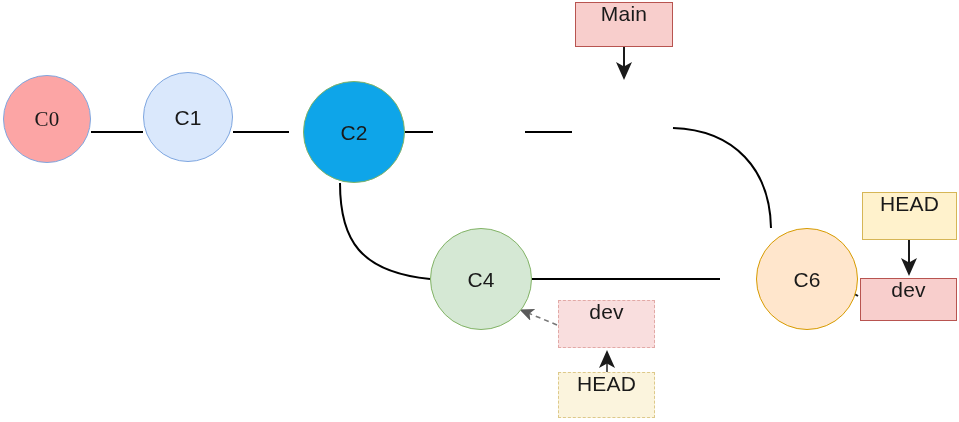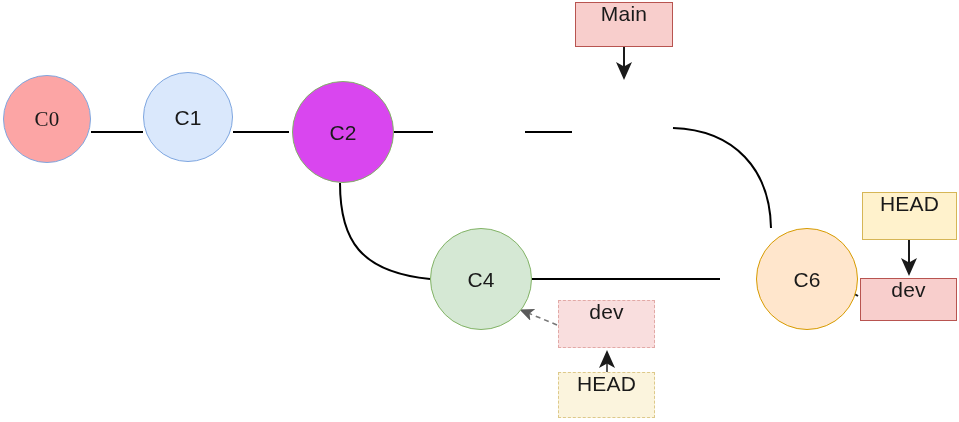--- a/index.html
+++ b/index.html
@@ -86,21 +86,21 @@
   </svg>
 
   <div class="node" style="left:3px; top:75px; width:88px; height:88px; background:#fca5a5; border:1.5px solid #7ea6e0;font-family:Liberation Serif, serif;">
     <span class="node-label">C0</span>
   </div>
 
   <div class="node" style="left:143px; top:72px; width:90px; height:90px; background:#dae8fc; border:1.5px solid #7ea6e0;">
     <span class="node-label">C1</span>
   </div>
 
-  <div class="node" style="left:292px; top:81px; width:102px; height:102px; background:#d946ef; border:1.5px solid #82b366;">
+  <div class="node" style="left:303px; top:81px; width:102px; height:102px; background:#0ea5e9; border:1.5px solid #82b366;">
     <span class="node-label">C2</span>
   </div>
 
 
 
   <div class="node" style="left:430px; top:228px; width:102px; height:102px; background:#d5e8d4; border:1.5px solid #82b366;">
     <span class="node-label">C4</span>
   </div>
 
   <div class="node" style="left:756px; top:228px; width:102px; height:102px; background:#ffe6cc; border:1.5px solid #d79b00;">

